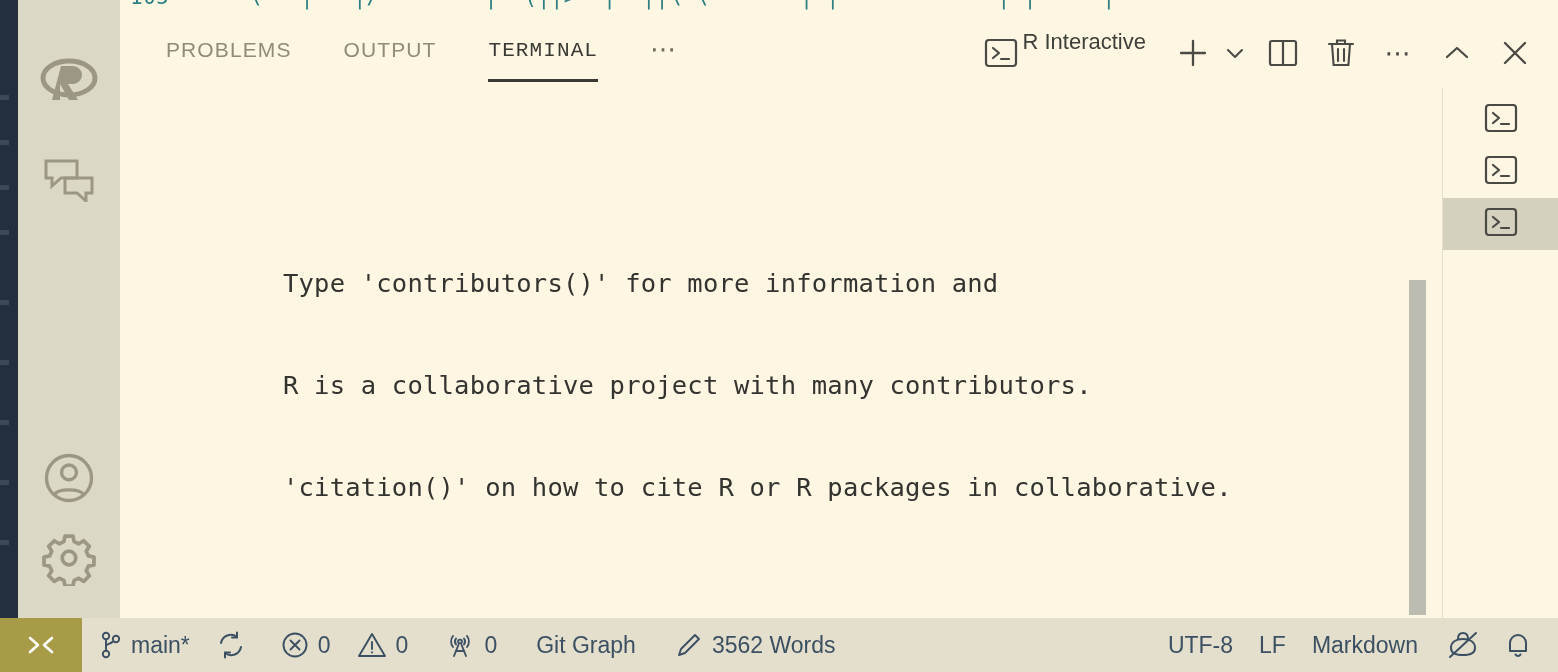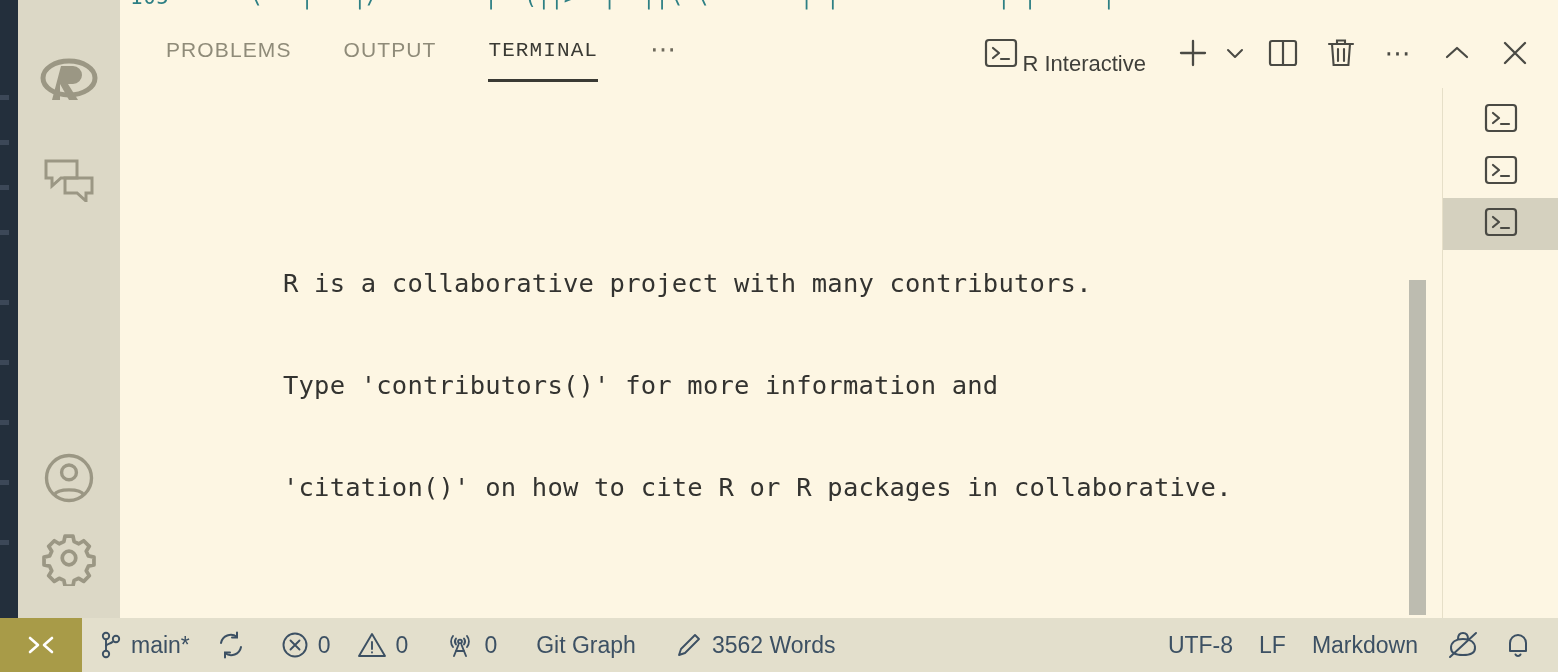--- a/index.html
+++ b/index.html
@@ -85,21 +85,21 @@
   .panel-tab.active::after {
     content: ""; position: absolute;
     left: 0; right: 0; bottom: -14px; height: 3px;
     background: #3a3a34;
   }
   #tab-more-dots {
     color: #6e6a5c; font-size: 26px; letter-spacing: 3px;
     margin-right: auto; padding-bottom: 8px;
   }
   #header-right {
-    display: flex; align-items: flex-end; gap: 0px;
+    display: flex; align-items: flex-start; gap: 0px;
   }
   .hdr-btn {
     display: flex; align-items: center; justify-content: center;
     color: #4a4a44;
     height: 48px;
   }
   #term-type-icon { width: 44px; }
   #term-type-label {
     font-size: 22px; color: #3f3f3a; white-space: nowrap;
     margin-right: 22px; padding-right: 2px;
@@ -309,22 +309,22 @@
           </svg>
         </div>
       </div>
     </div>
 
     <div id="panel-body">
 
       <div id="terminal-surface">
         <div id="terminal-lines">
           <div class="ln"></div>
+          <div class="ln">Type 'contributors()' for more information and</div>
           <div class="ln">R is a collaborative project with many contributors.</div>
-          <div class="ln">Type 'contributors()' for more information and</div>
           <div class="ln">'citation()' on how to cite R or R packages in collaborative.</div>
           
           
           
           
           
           
           
           
           

